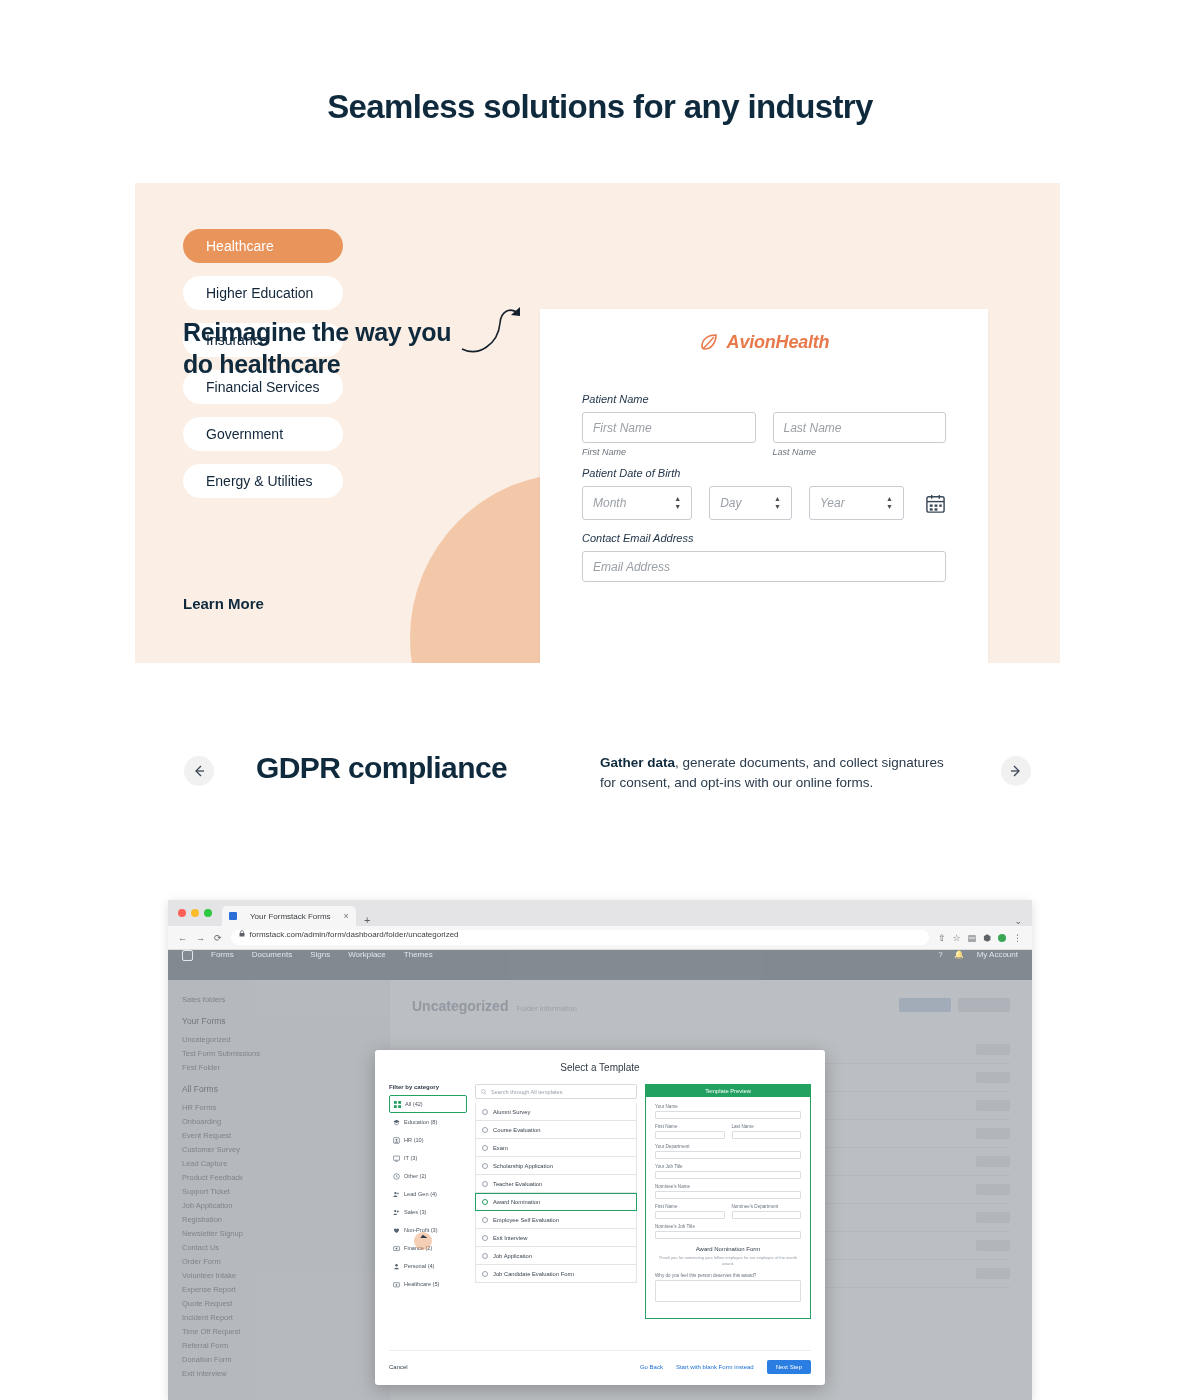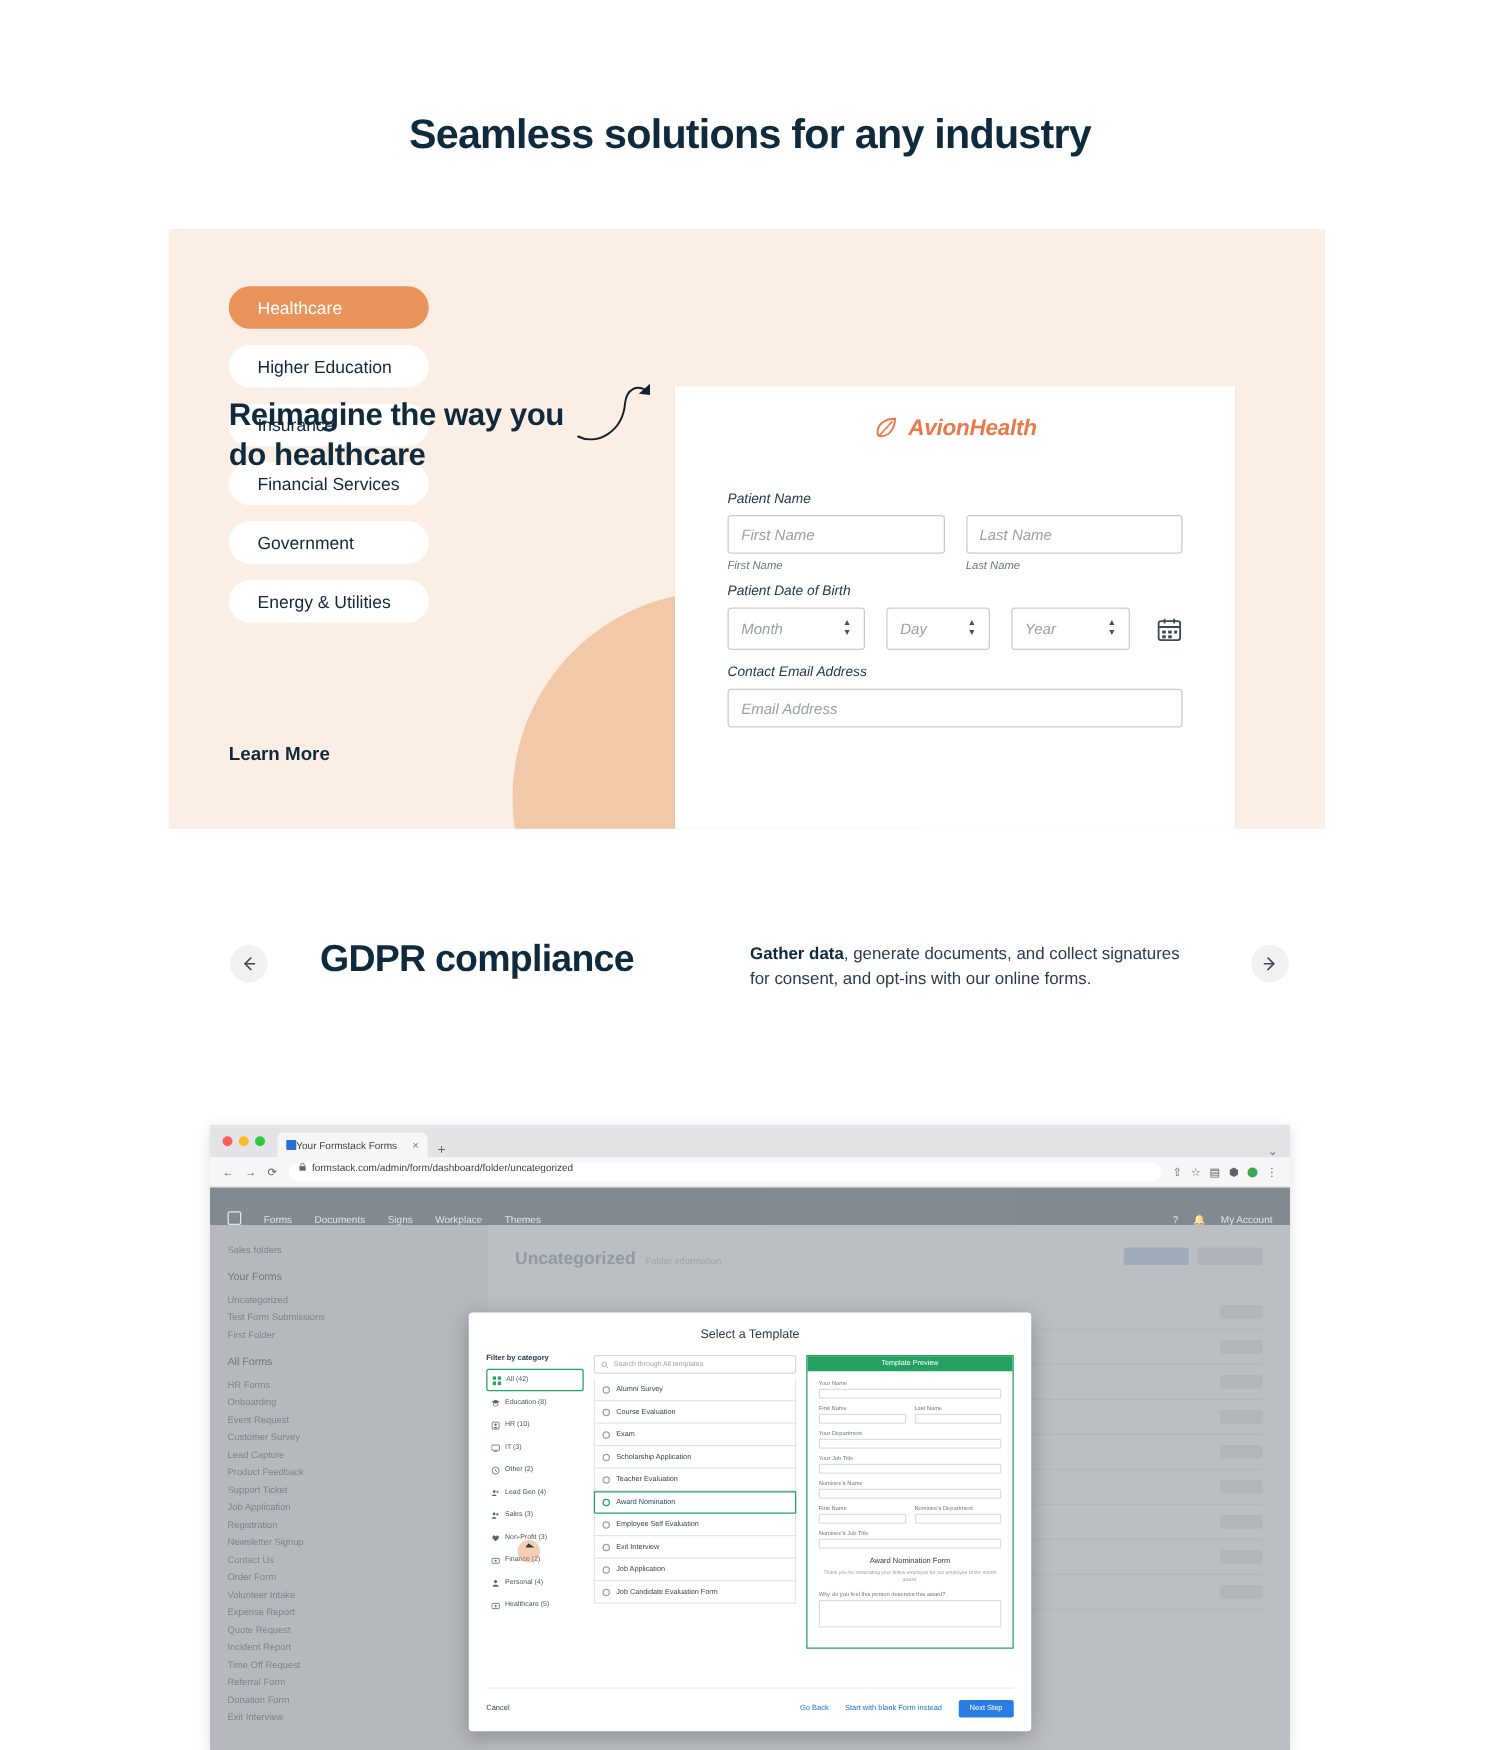--- a/index.html
+++ b/index.html
@@ -192,21 +192,21 @@
     padding-left: 10px;
   }
   .dots { display: flex; gap: 5px; align-items: center; height: 26px; padding-right: 10px; }
   .dot { width: 8px; height: 8px; border-radius: 50%; }
   .d1 { background: #fb5f57; } .d2 { background: #fcbb2d; } .d3 { background: #2bc840; }
   .btab {
     height: 20px;
     background: #f6f6f7;
     border-radius: 5px 5px 0 0;
     display: flex; align-items: center;
-    gap: 0;
+    gap: 13px;
     padding: 0 7px;
     font-size: 8px;
     color: #3c4043;
     min-width: 120px;
   }
   .btab .sq { width: 8px; height: 8px; background: #2a6fd6; border-radius: 1px; }
   .btab .x { margin-left: auto; color: #70757a; font-size: 9px; }
   .plus { font-size: 11px; color: #5f6368; margin-left: 8px; }
   .browser-urlbar {
     height: 24px;
@@ -232,21 +232,21 @@
   .url-right { display: flex; gap: 7px; color: #5f6368; font-size: 9px; align-items: center; }
 
   .app-area {
     position: relative;
     height: 450px;
     background: #ffffff;
   }
   .app-header {
     height: 30px;
     background: #1d2b38;
-    display: flex; align-items: flex-end;
+    display: flex; align-items: flex-start;
     gap: 18px;
     padding: 0 14px;
     font-size: 8px;
     color: #cfd6dd;
     opacity: .55;
   }
   .app-logo { width: 11px; height: 11px; border: 1px solid #cfd6dd; border-radius: 2px; }
   .app-header .right { margin-left: auto; display: flex; gap: 12px; align-items: center; }
   .app-sidebar {
     position: absolute; left: 0; top: 30px;

